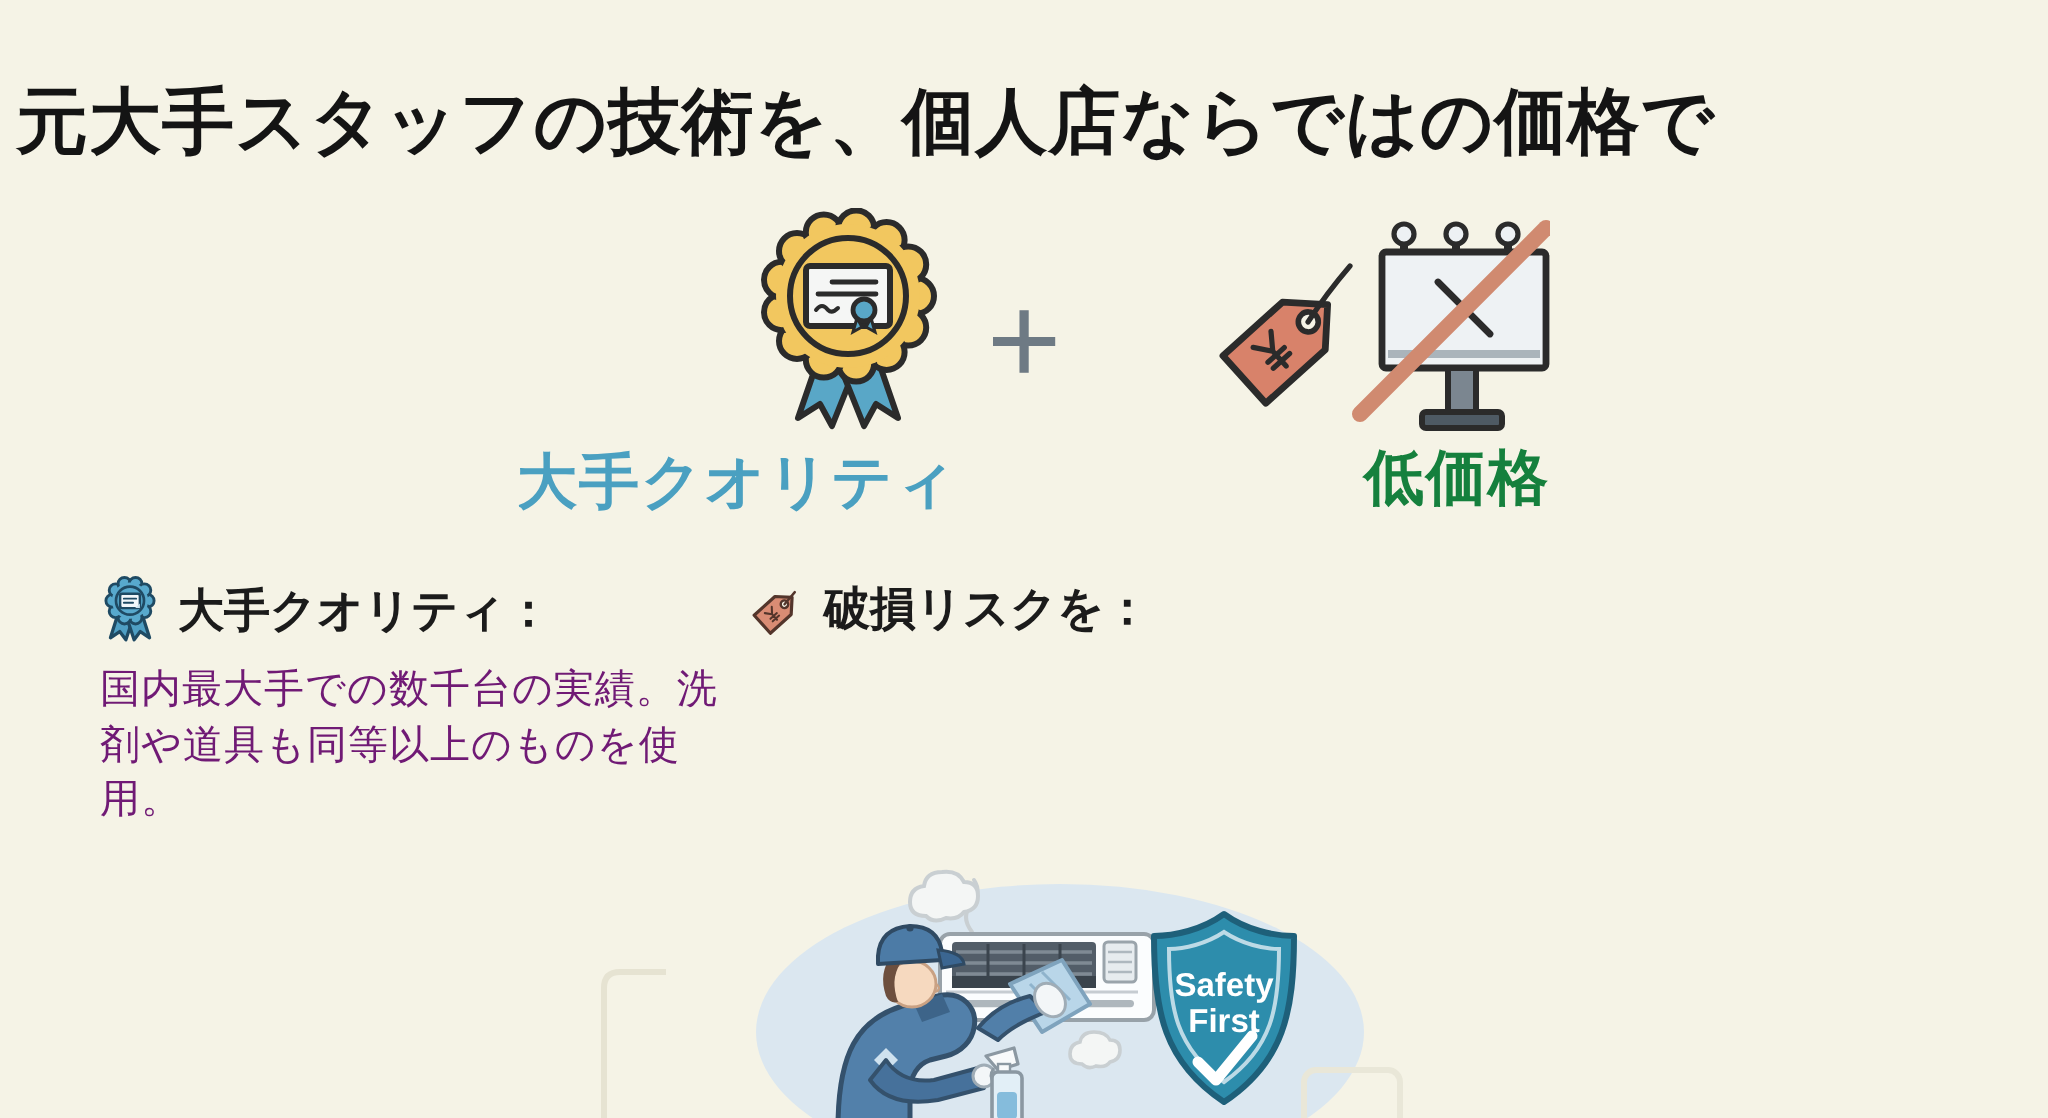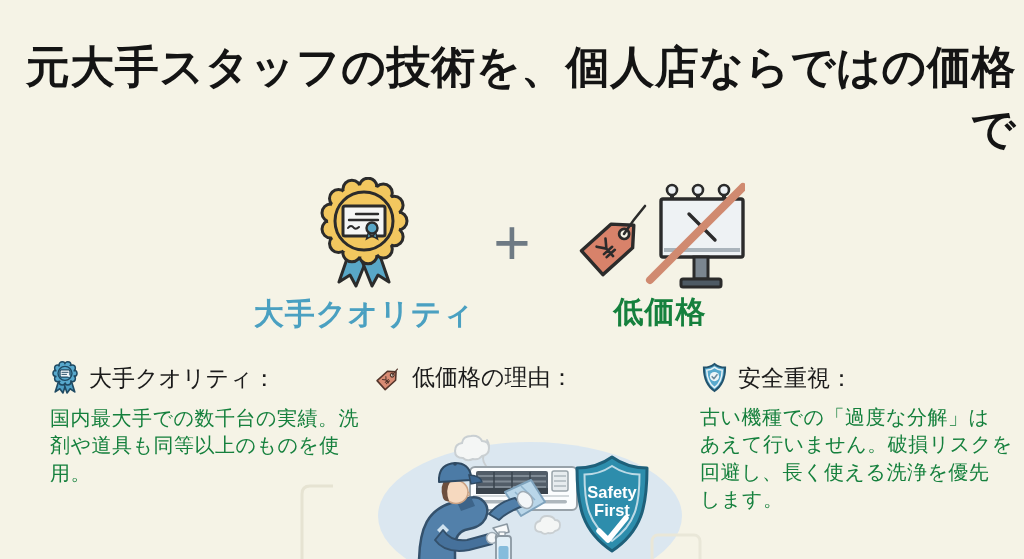--- a/index.html
+++ b/index.html
@@ -3,44 +3,44 @@
 <meta charset="utf-8">
 <style>
   html,body{margin:0;padding:0;}
   body{
     width:1024px;height:559px;overflow:hidden;position:relative;
     background:#f5f3e6;
     font-family:"Liberation Sans","DejaVu Sans",sans-serif;
     color:#1c1c1c;
   }
   .title{
-    margin:36px 8px 0;text-align:right;
-    font-size:44px;font-weight:900;letter-spacing:0.5px;color:#141414;
+    margin:36px 8px 0;text-align:left;
+    font-size:36px;font-weight:900;letter-spacing:0.5px;color:#141414;
     line-height:1.4;
   }
   
   .equation{display:flex;justify-content:center;align-items:flex-start;margin-top:18px;}
-  .eq-group{width:230px;display:flex;flex-direction:column;align-items:center;}
+  .eq-group{width:230px;display:flex;flex-direction:column;align-items:flex-end;}
   .eq-plus{
     width:40px;margin:0 13px;padding-top:34px;text-align:center;
     font-size:64px;font-weight:400;color:#6e7a84;line-height:1;
   }
   .eq-label{margin-top:2px;font-size:30px;font-weight:800;letter-spacing:1px;}
   .eq-label.blue{color:#4aa0c1;}
   .eq-label.salmon{color:#15803d;}
   .tagboard-svg{margin-top:3px;}
   
   .features{display:flex;margin-top:26px;padding-left:50px;}
   .feature{flex:0 0 auto;}
   .feature.f1{width:312px;}
   .feature.f2{width:308px;margin-left:13px;}
   .feature.f3{width:318px;margin-left:17px;}
-  .f-head{display:flex;align-items:center;gap:9px;font-size:23px;font-weight:400;color:#1b1b1b;}
+  .f-head{display:flex;align-items:center;gap:9px;font-size:23px;font-weight:700;color:#1b1b1b;}
   .f-body{
-    margin-top:9px;font-size:20px;line-height:1.36;color:#15803d;
+    margin-top:9px;font-size:20px;line-height:1.36;color:#701a75;
     white-space:pre-line;letter-spacing:0.5px;
   }
   
   .hero{position:absolute;left:293px;top:414px;width:440px;height:150px;}
 </style>
 </head>
 <body>
 
 <h1 class="title">元大手スタッフの技術を、個人店ならではの価格で</h1>
 
@@ -148,39 +148,24 @@
   <div class="feature f2">
     <div class="f-head">
       <svg width="28" height="32" viewBox="0 0 30 32">
         <g transform="translate(14,18) rotate(-42)">
           <path d="M-10,-6.5 L5,-6.5 L11.5,0 L5,6.5 L-10,6.5 Z" fill="#d98c74" stroke="#53352b" stroke-width="1.7" stroke-linejoin="round"></path>
           <circle cx="6" cy="0" r="2" fill="#f5f3e6" stroke="#53352b" stroke-width="1.3"></circle>
           <path d="M-5,-3.5 L-2.5,-0.5 M0,-3.5 L-2.5,-0.5 M-2.5,-0.5 V3.5 M-4.8,0.8 H-0.2 M-4.8,2.6 H-0.2" stroke="#53352b" stroke-width="1.1" stroke-linecap="round" fill="none"></path>
         </g>
         <path d="M18.5,14 L24,7.5" stroke="#53352b" stroke-width="1.3" stroke-linecap="round"></path>
       </svg>
-      <span>低価格の理由：</span>
+      <span>破損リスクを：</span>
     </div>
   </div>
 
-  <div class="feature f3">
-    <div class="f-head">
-      <svg width="29" height="34" viewBox="0 0 30 34">
-        <path d="M15,2.5 C18,5 22.5,6.2 26,6.2 C26,15.5 24,24.5 15,30.5 C6,24.5 4,15.5 4,6.2 C7.5,6.2 12,5 15,2.5 Z" fill="#58a9cd" stroke="#23536d" stroke-width="2"></path>
-        <path d="M15,6 C17.3,7.8 20.6,8.8 23,8.9 C22.8,15.8 21.2,22.5 15,27 C8.8,22.5 7.2,15.8 7,8.9 C9.4,8.8 12.7,7.8 15,6 Z" fill="none" stroke="#eaf3f7" stroke-width="1.5"></path>
-        <circle cx="15" cy="15.5" r="4.8" fill="#eef5f8"></circle>
-        <path d="M12.6,15.6 L14.4,17.8 L17.6,13.6" stroke="#6e8b9c" stroke-width="1.6" fill="none" stroke-linecap="round" stroke-linejoin="round"></path>
-      </svg>
-      <span>安全重視：</span>
-    </div>
-    <div class="f-body">古い機種での「過度な分解」は
-あえて行いません。破損リスクを
-回避し、長く使える洗浄を優先
-します。</div>
-  </div>
 </div>
 
 <div class="hero">
   <svg width="440" height="150" viewBox="0 0 440 150">
 
     <ellipse cx="237" cy="102" rx="152" ry="74" fill="#dbe7f0"></ellipse>
     <path d="M9,145 V80 Q9,72 17,72 H40" fill="none" stroke="#e6e3d2" stroke-width="3"></path>
     <rect x="359" y="121" width="48" height="30" rx="6" fill="none" stroke="#e9e7d8" stroke-width="3"></rect>
 
     <path d="M193,52 q-6,-8 0,-14 q5,-6 1,-12" stroke="#c9cfd2" stroke-width="2" fill="none" stroke-linecap="round"></path>

